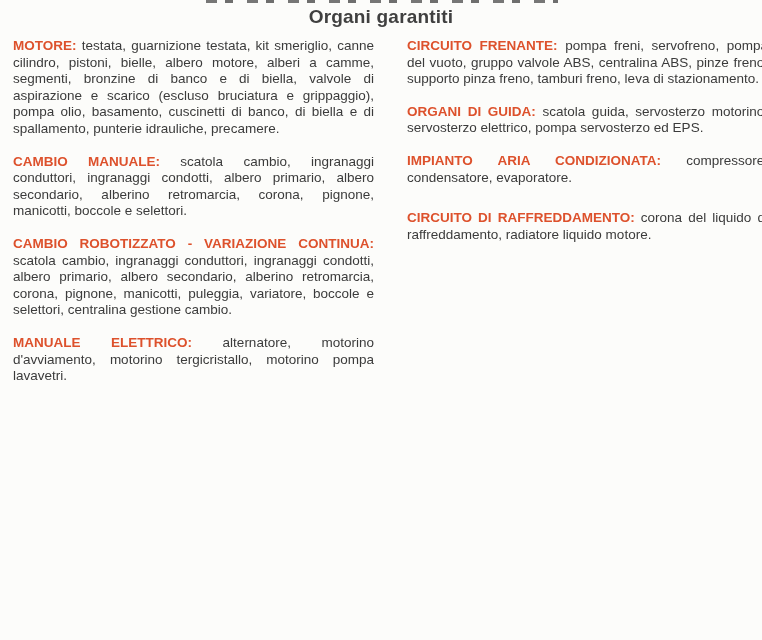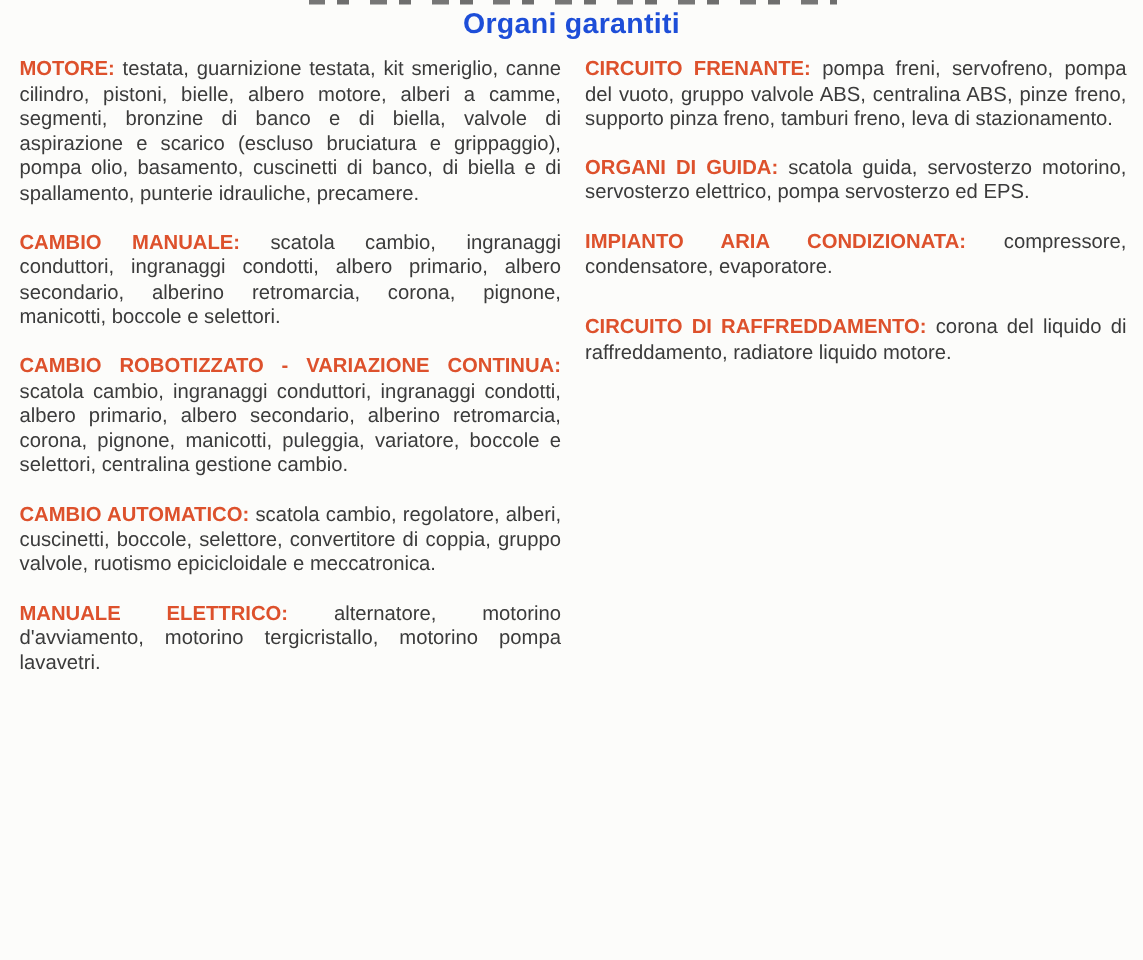--- a/index.html
+++ b/index.html
@@ -25,26 +25,26 @@
     background: repeating-linear-gradient(90deg,
       #4a4a4a 0 11px, transparent 11px 19px,
       #3f3f3f 19px 27px, transparent 27px 41px);
     opacity: 0.75;
   }
   .page-title {
     margin: 6px 0 10px 0;
     text-align: center;
     font-size: 19px;
     font-weight: bold;
-    color: #1d4ed8;
+    color: #404040;
     letter-spacing: 0.2px;
   }
   .columns {
     display: flex;
-    gap: 16px;
+    gap: 33px;
     padding: 0 13px;
   }
   .col {
     width: 361px;
     flex: 0 0 361px;
   }
   .section {
     margin: 0 0 16px 0;
     font-size: 13.5px;
     line-height: 16.6px;
@@ -64,21 +64,20 @@
 <div class="top-remnant"></div>
 
 <h1 class="page-title">Organi garantiti</h1>
 
 <div class="columns">
 
   <div class="col">
     <p class="section"><span class="heading">MOTORE:</span> <span>testata, guarnizione testata, kit smeriglio, canne cilindro, pistoni, bielle, albero motore, alberi a camme, segmenti, bronzine di banco e di biella, valvole di aspirazione e scarico (escluso bruciatura e grippaggio), pompa olio, basamento, cuscinetti di banco, di biella e di spallamento, punterie idrauliche, precamere.</span></p>
     <p class="section"><span class="heading">CAMBIO MANUALE:</span> <span>scatola cambio, ingranaggi conduttori, ingranaggi condotti, albero primario, albero secondario, alberino retromarcia, corona, pignone, manicotti, boccole e selettori.</span></p>
     <p class="section"><span class="heading">CAMBIO ROBOTIZZATO - VARIAZIONE CONTINUA:</span> <span>scatola cambio, ingranaggi conduttori, ingranaggi condotti, albero primario, albero secondario, alberino retromarcia, corona, pignone, manicotti, puleggia, variatore, boccole e selettori, centralina gestione cambio.</span></p>
-    <p class="section"><span class="heading">CAMBIO AUTOMATICO:</span> <span>scatola cambio, regolatore, alberi, cuscinetti, boccole, selettore, convertitore di coppia, gruppo valvole, ruotismo epicicloidale e meccatronica.</span></p>
     <p class="section"><span class="heading">MANUALE ELETTRICO:</span> <span>alternatore, motorino d'avviamento, motorino tergicristallo, motorino pompa lavavetri.</span></p>
   </div>
 
   <div class="col">
     <p class="section"><span class="heading">CIRCUITO FRENANTE:</span> <span>pompa freni, servofreno, pompa del vuoto, gruppo valvole ABS, centralina ABS, pinze freno, supporto pinza freno, tamburi freno, leva di stazionamento.</span></p>
     <p class="section"><span class="heading">ORGANI DI GUIDA:</span> <span>scatola guida, servosterzo motorino, servosterzo elettrico, pompa servosterzo ed EPS.</span></p>
     <p class="section"><span class="heading">IMPIANTO ARIA CONDIZIONATA:</span> <span>compressore, condensatore, evaporatore.</span></p>
     <p class="section gap-lg"><span class="heading">CIRCUITO DI RAFFREDDAMENTO:</span> <span>corona del liquido di raffreddamento, radiatore liquido motore.</span></p>
   </div>
 

